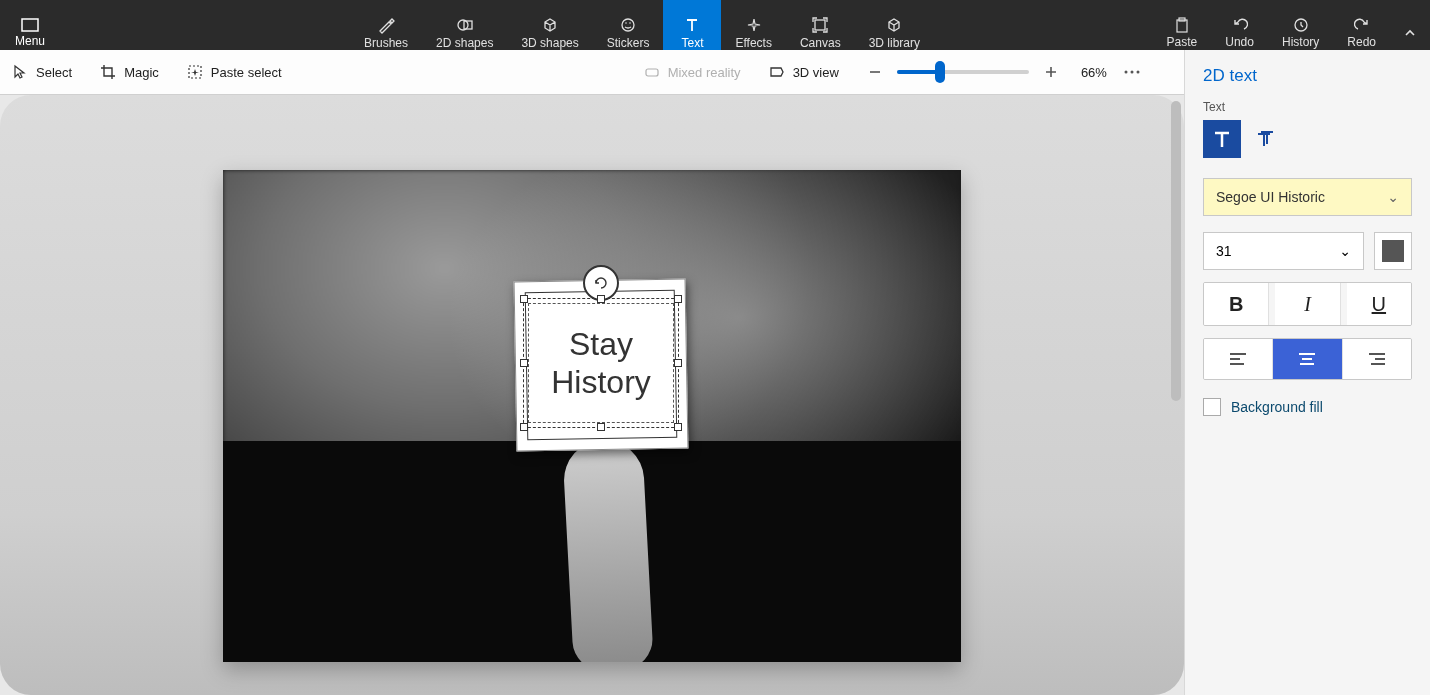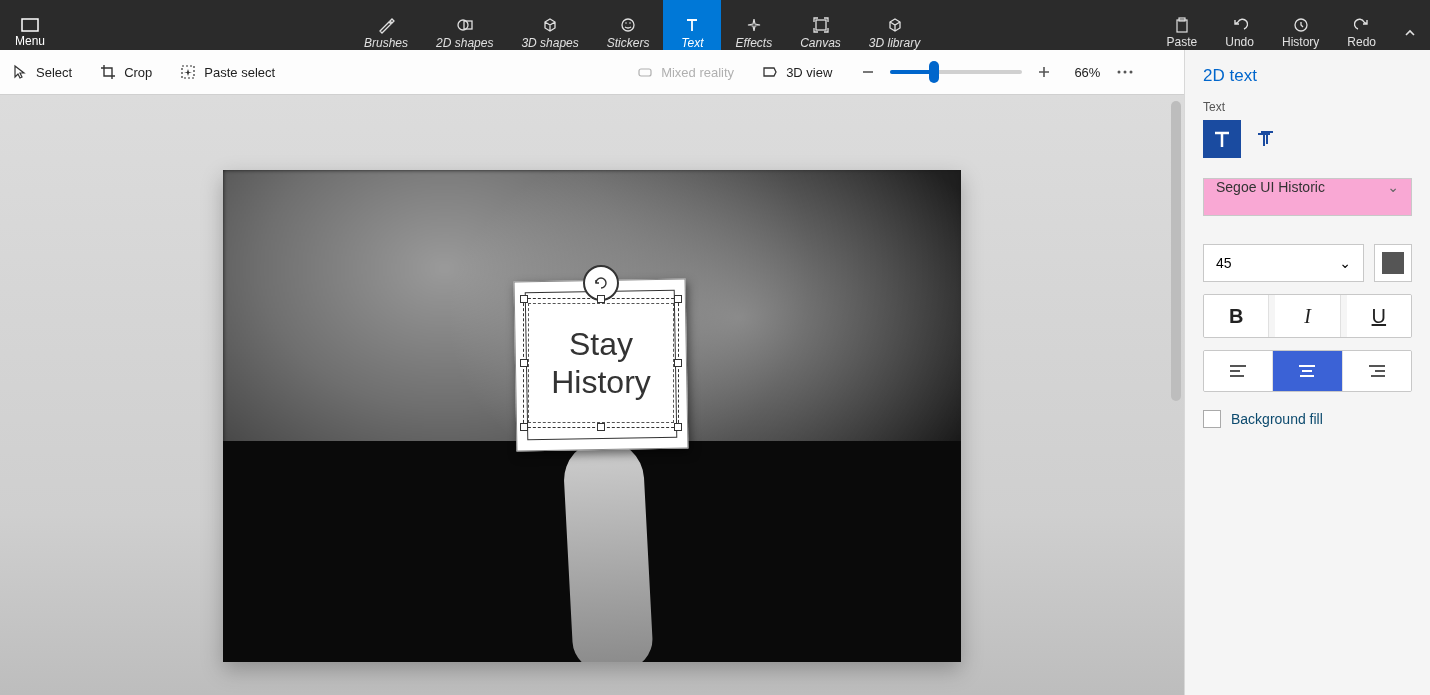--- a/index.html
+++ b/index.html
@@ -23,21 +23,20 @@
   gap: 2px;
   cursor: pointer;
 }
 .menu-btn svg { width: 18px; height: 14px; }
 .menu-btn span { font-size: 12px; }
 
 .tool-tabs {
   margin-left: 290px;
   display: flex;
   height: 100%;
-  font-style: italic;
 }
 .tool-tab {
   display: flex;
   flex-direction: column;
   align-items: center;
   justify-content: center;
   padding: 0 14px;
   gap: 2px;
   cursor: pointer;
   color: #e0e0e0;
@@ -111,21 +110,21 @@
 
 
 .workspace {
   position:absolute;
   top:50px; left:0; right:0; bottom:0;
 }
 .canvas-area {
   position:absolute;
   top:45px; left:0; width:1184px; bottom:0;
   background: linear-gradient(#dcdcdc,#cfcfcf 70%, #bdbdbd);
-  display:flex; align-items:flex-start; justify-content:center;
+  display:flex; align-items:flex-start; justify-content:center;border-radius:31px;
 }
 .canvas-scroll { position:absolute; right:3px; top:6px; bottom:6px; width:10px;}
 .canvas-scroll .thumb{ position:absolute; left:0; right:0; top:0; height:300px; background:#bdbdbd; border-radius:5px;}
 
 .canvas-image {
   margin-top: 75px;
   width: 738px; height: 492px;
   background: #1a1a1a;
   position: relative;
   overflow:hidden;
@@ -205,23 +204,23 @@
 .text-mode-row{display:flex;gap:6px;margin-bottom:20px;}
 .text-mode-btn{
   width:38px;height:38px;display:flex;align-items:center;justify-content:center;
   cursor:pointer;border:1px solid transparent;
 }
 .text-mode-btn.active{background:#1a4ba0;color:#fff;}
 .text-mode-btn.t3d{color:#1a4ba0;}
 .text-mode-btn svg{width:22px;height:22px;}
 
 .dropdown{
-  width:100%; height:38px; border:1px solid #c8c8c8; background:#f9a8d4;
-  display:flex;justify-content:space-between;
-  padding:0 12px;font-size:14px;color:#333;cursor:pointer;margin-bottom:28px;
+  width:100%; height:38px; border:1px solid #c8c8c8; background:#fef9c3;
+  display:flex;align-items:center;justify-content:space-between;
+  padding:0 12px;font-size:14px;color:#333;cursor:pointer;margin-bottom:16px;
 }
 .dropdown .chev{color:#666;}
 .size-row{display:flex;gap:10px;margin-bottom:12px;}
 .size-dropdown{flex:1;height:38px;border:1px solid #c8c8c8;background:#fff;display:flex;align-items:center;justify-content:space-between;padding:0 12px;font-size:14px;cursor:pointer;}
 .color-swatch{width:38px;height:38px;border:1px solid #c8c8c8;background:#fff;display:flex;align-items:center;justify-content:center;cursor:pointer;}
 .color-swatch .sw{width:22px;height:22px;background:#555;}
 
 .style-row{display:flex;gap:6px;margin-bottom:12px;border:1px solid #c8c8c8;border-radius:2px;overflow:hidden;}
 .style-btn{flex:1;height:42px;display:flex;align-items:center;justify-content:center;background:#fff;cursor:pointer;font-size:20px;color:#222;}
 .style-btn:not(:last-child){border-right:1px solid #e0e0e0;}
@@ -365,21 +364,21 @@
     <div class="sub-item">
       <svg viewBox="0 0 16 16">
           <path d="M3 2 L3 13 L6 10 L8 14 L10 13 L8 9 L12 9 Z" fill="none" stroke="#333" stroke-width="1.2"></path>
         </svg>
       <span>Select</span>
     </div>
     <div class="sub-item">
       <svg viewBox="0 0 16 16">
           <path d="M4 1 L4 12 L15 12 M1 4 L12 4 L12 15" fill="none" stroke="#333" stroke-width="1.4"></path>
         </svg>
-      <span>Crop</span>
+      <span>Magic</span>
     </div>
     <div class="sub-item">
       <svg viewBox="0 0 16 16">
           <rect x="2" y="2" width="12" height="12" fill="none" stroke="#333" stroke-width="1.2" stroke-dasharray="2 2"></rect>
           <path d="M8 5 L9 8 L12 8 L9 9 L8 12 L7 9 L4 8 L7 8 Z" fill="#333"></path>
         </svg>
       <span>Paste select</span>
     </div>
     <div class="sub-spacer-large"></div>
     <div class="sub-item disabled">
@@ -473,21 +472,21 @@
       </div>
     </div>
 
     <div class="dropdown">
       <span>Segoe UI Historic</span>
       <span class="chev">⌄</span>
     </div>
 
     <div class="size-row">
       <div class="size-dropdown">
-        <span>45</span>
+        <span>31</span>
         <span class="chev">⌄</span>
       </div>
       <div class="color-swatch">
         <div class="sw"></div>
       </div>
     </div>
 
     <div class="style-row">
       <div class="style-btn">
           <span class="b">B</span>

